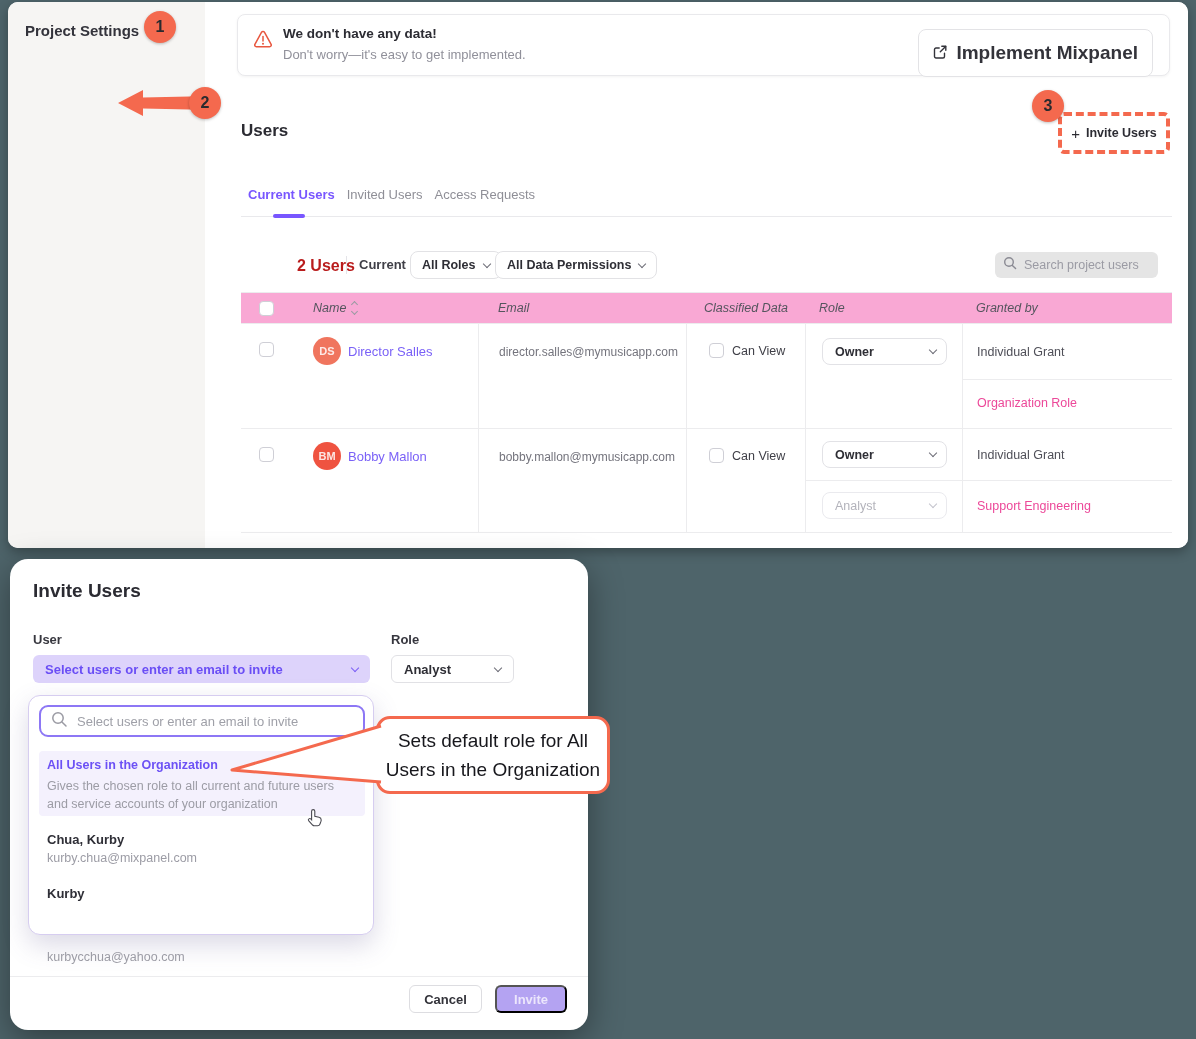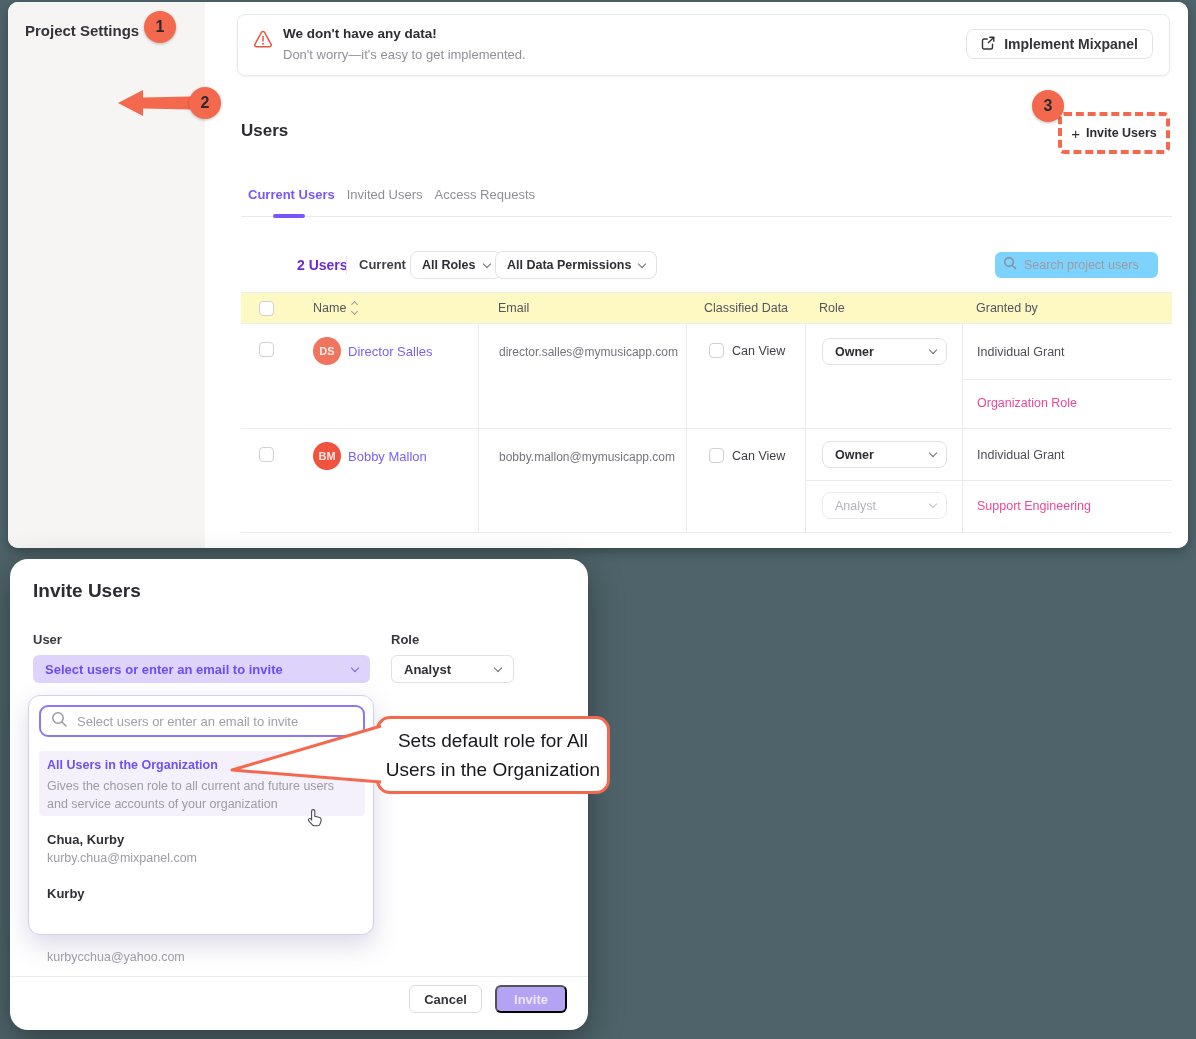--- a/index.html
+++ b/index.html
@@ -16,55 +16,55 @@
   .sb-item.active { background:#e9e6e3; border-radius:0 15px 15px 0; width:175px; color:#2e2e36; }
 
   #content { position:absolute; left:197px; top:0; right:0; bottom:0; background:#fff; }
 
   
   #banner { position:absolute; left:32px; top:12px; right:18px; height:62px; background:#fff;
     border:1px solid #e9e9ec; border-radius:8px; box-shadow:0 1px 3px rgba(0,0,0,.05); }
   .warn-ico { position:absolute; left:15px; top:15px; }
   .banner-title { position:absolute; left:45px; top:11px; font-size:13.5px; font-weight:bold; color:#2c2c33; }
   .banner-sub { position:absolute; left:45px; top:32px; font-size:13px; color:#90909a; }
-  .impl-btn { position:absolute; right:16px; top:14px; height:30px; padding:0 14px; display:flex; align-items:center; gap:9px;
-    border:1px solid #e3e3e6; border-radius:8px; background:#fff; font-size:14px; font-weight:bold; color:#33333a; cursor:pointer; }
+  .impl-btn { position:absolute; right:16px; top:14px; height:48px; padding:0 14px; display:flex; align-items:center; gap:9px;
+    border:1px solid #e3e3e6; border-radius:8px; background:#fff; font-size:19px; font-weight:bold; color:#33333a; cursor:pointer; }
 
   .page-h1 { position:absolute; left:36px; top:119px; font-size:17px; font-weight:bold; color:#2b2b32; }
 
   
   .invite-dash { position:absolute; left:853px; top:110px; width:112px; height:42px;
     border:4px dashed #f4694e; border-radius:6px; display:flex; align-items:center; justify-content:center; }
   .invite-btn { font-size:12.5px; font-weight:600; color:#2c2c33; display:flex; align-items:center; gap:6px; cursor:pointer; white-space:nowrap; }
   .invite-btn .plus { font-size:15px; font-weight:400; }
 
   
   #tabs { position:absolute; left:43px; top:185px; display:flex; gap:12px; font-size:13px; }
   .tab { color:#8f8f97; cursor:pointer; }
   .tab.active { color:#7856ff; font-weight:bold; }
   .tabs-line { position:absolute; left:36px; right:16px; top:214px; height:1px; background:#e9e9ec; }
   .tab-indicator { position:absolute; left:68px; top:212px; width:32px; height:4px; border-radius:2px; background:#7856ff; }
 
   
   #toolbar { position:absolute; left:0; top:248px; right:0; height:30px; }
-  .tb-count { position:absolute; left:92px; top:7px; font-size:14px; font-weight:600; color:#6d28d9; }
+  .tb-count { position:absolute; left:92px; top:7px; font-size:16px; font-weight:600; color:#b91c1c; }
   .tb-sep { position:absolute; left:141px; top:6px; width:1px; height:18px; background:#e4e4e8; }
   .tb-filterby { position:absolute; left:154px; top:7px; font-size:13px; font-weight:600; color:#3f3f47; }
   .tb-btn { position:absolute; top:1px; height:28px; padding:0 11px; display:flex; align-items:center; gap:8px;
     border:1px solid #e2e2e5; border-radius:8px; background:#fff; font-size:12.5px; font-weight:600; color:#2e2e35; cursor:pointer; }
-  .search-box { position:absolute; right:30px; top:2px; width:163px; height:26px; background:#7dd3fc; border-radius:6px;
+  .search-box { position:absolute; right:30px; top:2px; width:163px; height:26px; background:#e5e5e5; border-radius:6px;
     display:flex; align-items:center; padding:0 8px; gap:7px; }
   .search-box input { border:none; outline:none; background:transparent; font-size:12.5px; color:#555; width:120px; font-family:"Liberation Sans",sans-serif; }
   .search-box input::placeholder { color:#9b9ba4; }
 
   
   #users-table { position:absolute; left:36px; top:290px; width:931px; }
   .t-grid { display:grid; grid-template-columns:56px 181px 208px 119px 157px 210px; }
-  .t-head { height:32px; background:#fef9c3; border-top:1px solid #ececee; border-bottom:1px solid #ececee; align-items:center;
-    font-size:12.5px; color:#55555e; }
+  .t-head { height:32px; background:#f9a8d4; border-top:1px solid #ececee; border-bottom:1px solid #ececee; align-items:center;
+    font-size:12.5px; color:#55555e;font-style:italic; }
   .t-row { position:relative; border-bottom:1px solid #ececee; }
   .row-1 { height:105px; }
   .row-2 { height:104px; }
   .cell { position:relative; height:100%; }
   .bl { border-left:1px solid #ececee; }
   .cb { width:15px; height:15px; border:1.5px solid #cfcfd6; border-radius:4px; background:#fff; cursor:pointer; }
   .hd-cb { margin-left:18px; }
   .hd-name { padding-left:16px; display:flex; align-items:center; gap:6px; }
   .hd-email { padding-left:20px; } .hd-class { padding-left:18px; } .hd-role { padding-left:14px; } .hd-granted { padding-left:14px; }
   .sort { display:inline-flex; flex-direction:column; gap:2px; }

